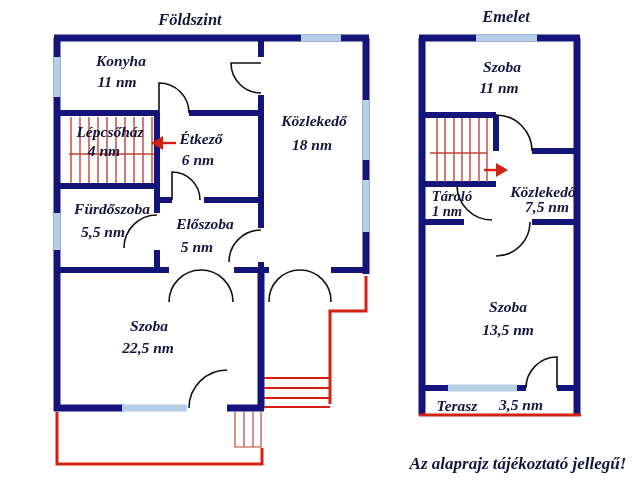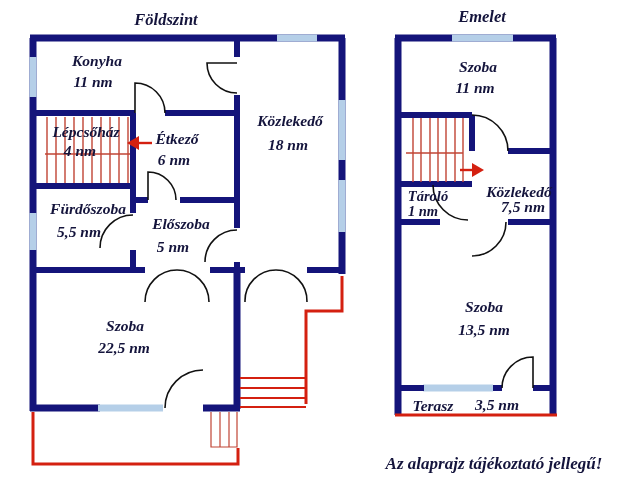--- a/index.html
+++ b/index.html
@@ -1,21 +1,21 @@
 <!DOCTYPE html>
 <html style="--wall: #14147a; --window: #b5cfe8; --red: #d42010; --stairs: #c04434; --door: #111111; --text: #14143c;"><head>
 <meta charset="utf-8">
 <style>
   html,body{margin:0;padding:0;}
   body{
     width:640px;height:480px;background:#ffffff;
     font-family:"Liberation Serif", serif;
     position:relative;overflow:hidden;
   }
-  .plan-wrap{position:absolute;inset:0;}
+  .plan-wrap{position:absolute;inset:0;margin-left:24px;}
   svg{display:block;}
   .w   {stroke:var(--wall,#14147a);stroke-width:7;fill:none;}
   .wi  {stroke:var(--wall,#14147a);stroke-width:6;fill:none;}
   .win {stroke:var(--window,#b5cfe8);stroke-width:7;fill:none;}
   .door{stroke:var(--door,#111111);stroke-width:1.6;fill:none;}
   .redL{stroke:var(--red,#d42010);stroke-width:3;fill:none;}
   .redS{stroke:var(--red,#d42010);stroke-width:1.8;fill:none;}
   .redT{stroke:var(--stairs,#b84030);stroke-width:1.2;fill:none;}
   .stair{stroke:var(--stairs,#c04434);stroke-width:1.4;fill:none;}
   .arrow{fill:var(--red,#d42010);}

